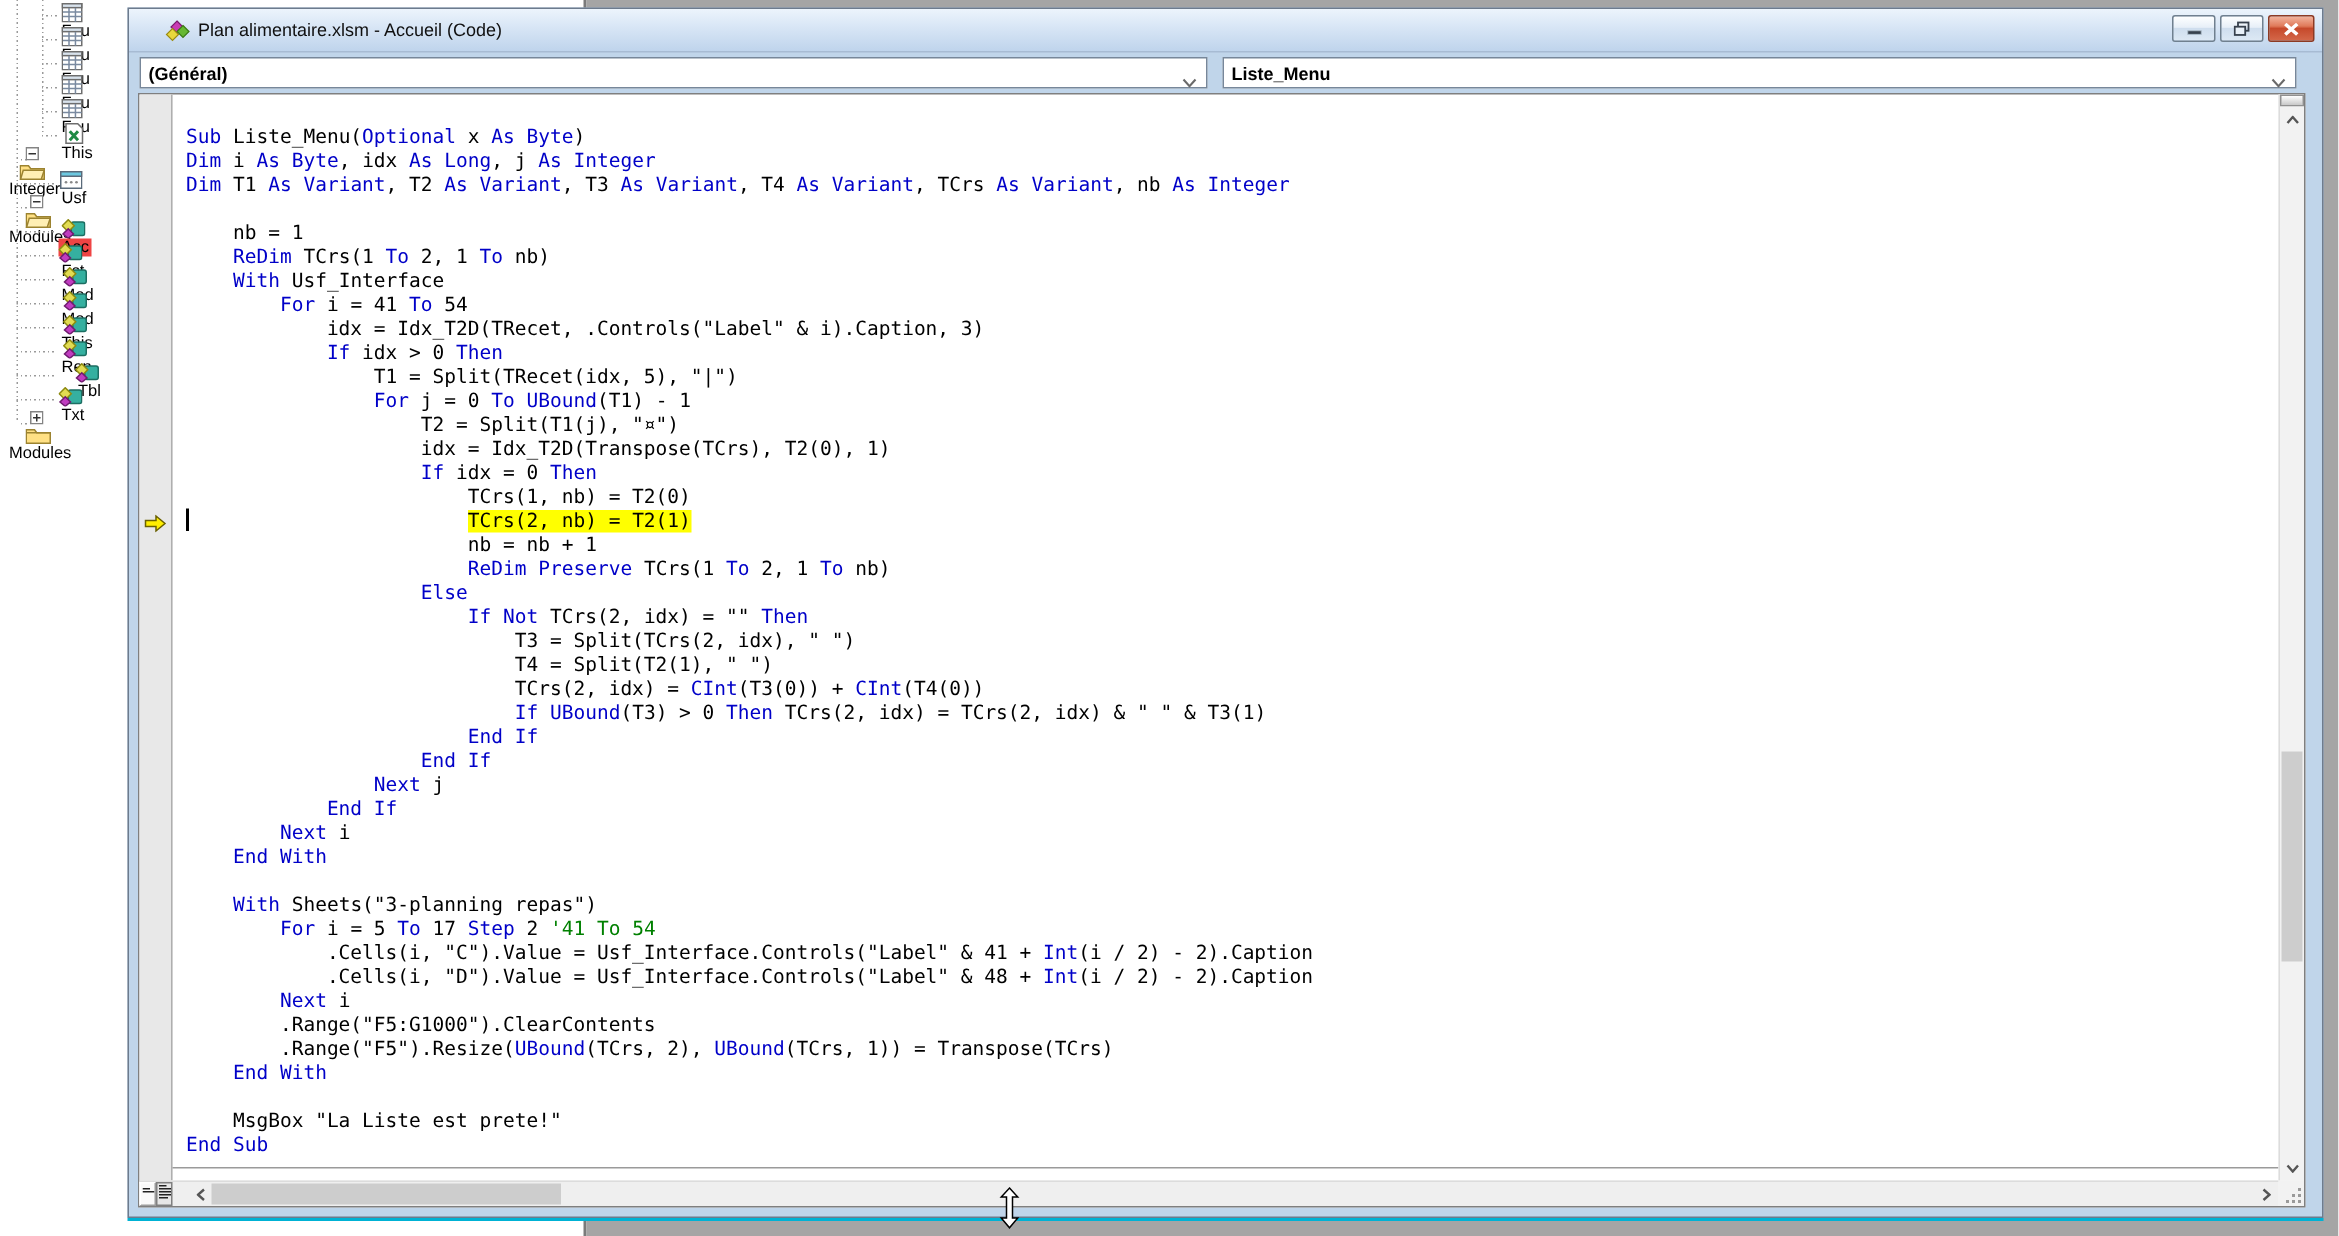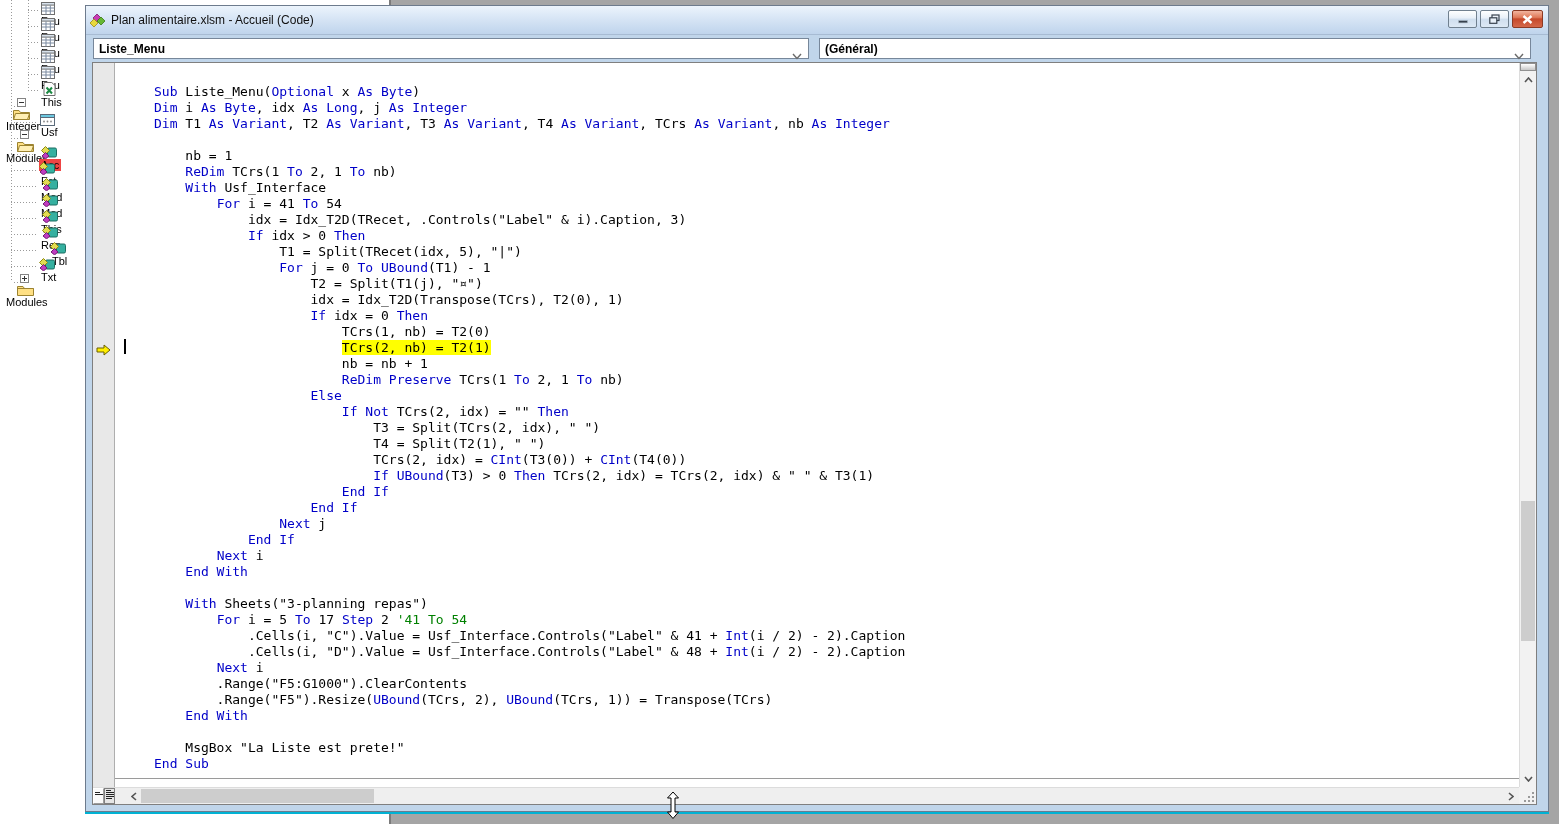--- a/index.html
+++ b/index.html
@@ -15,21 +15,21 @@
   .tree-row .lbl.sel{background:#ef4444;}
   .tree-row .ticon{margin-right:3px;display:inline-flex;}
   .tree-row .exp{margin-right:4px;display:inline-flex;}
   .dots-v{position:absolute;width:1px;background:repeating-linear-gradient(180deg,#9a9a9a 0 1px,transparent 1px 3px);}
   .dots-h{position:absolute;height:1px;background:repeating-linear-gradient(90deg,#9a9a9a 0 1px,transparent 1px 3px);}
   
   .code-window{position:absolute;left:85px;top:5px;width:1464px;height:807px;background:#c0d5ea;
                border:1px solid #6d7b8d;box-sizing:border-box;}
   .window-glow{position:absolute;left:85px;top:812px;width:1464px;height:2px;background:#00b2d4;}
   .titlebar{height:28px;background:linear-gradient(180deg,#ecf4fc,#d7e5f5 45%,#bfd4ec);
-            border-bottom:1px solid #a7bbd3;display:flex;align-items:center;padding:0 1px;position:relative;}
+            border-bottom:1px solid #a7bbd3;display:flex;align-items:center;padding:0 22px;position:relative;}
   .title-icon{margin:0 5px 0 2px;display:inline-flex;}
   .title-text{font-size:12px;color:#101010;}
   .win-buttons{position:absolute;right:5px;top:4px;display:flex;gap:3px;}
   .win-btn{width:29px;height:18px;border:1px solid #70808f;border-radius:2px;display:flex;align-items:center;
            justify-content:center;box-sizing:border-box;
            background:linear-gradient(180deg,#feffff,#e7eff8 45%,#cfdeee 50%,#dde9f5);}
   .win-btn.close{width:31px;border-color:#8c3a24;
            background:linear-gradient(180deg,#f2b49e,#e07a5a 40%,#c6492b 50%,#d4684a);}
   
   .combo-row{display:flex;padding:3px 17px 4px 7px;gap:10px;}
@@ -38,21 +38,21 @@
   .combo-left{width:712px;}
   .combo-right{flex:1;}
   .combo .value{font-size:12px;font-weight:bold;color:#000;padding-left:5px;}
   .combo .chev{position:absolute;right:6px;top:7px;}
   
   .code-pane{position:absolute;left:6px;right:11px;top:56px;bottom:6px;background:#fff;
              border:1px solid #7f7f7f;box-sizing:border-box;}
   .margin-bar{position:absolute;left:0;top:0;bottom:17px;width:21px;background:#e8e8e8;border-right:1px solid #aeaeae;}
   .code-content{position:absolute;left:22px;top:0;right:17px;bottom:17px;overflow:hidden;
                 padding:21px 0 0 9px;font-family:"DejaVu Sans Mono","Liberation Mono",monospace;
-                font-size:13px;line-height:16px;white-space:pre;margin-left:30px;}
+                font-size:13px;line-height:16px;white-space:pre;}
   .code-line{height:16px;}
   .seg-k{color:var(--kw);}
   .seg-n{color:var(--tx);}
   .seg-c{color:var(--cm);}
   .seg-h{color:var(--tx);background:var(--hl);}
   .proc-sep{position:absolute;left:22px;right:17px;height:1px;background:#9a9a9a;}
   .caret{position:absolute;width:2px;height:15px;background:#000;}
   .exec-arrow{position:absolute;}
   
   .vscroll{position:absolute;right:0;top:0;bottom:17px;width:17px;background:#f2f2f2;border-left:1px solid #dcdcdc;box-sizing:border-box;}
@@ -324,30 +324,30 @@
         </div>
         <div class="win-btn close">
           <svg width="11" height="9">
             <path d="M1.5 1 L9.5 8 M9.5 1 L1.5 8" stroke="#ffffff" stroke-width="2.4"></path>
           </svg>
         </div>
       </div>
     </div>
 
     <div class="combo-row">
-      <div class="combo combo-right">
-        <span class="value">Liste_Menu</span>
+      <div class="combo combo-left">
+        <span class="value">(Général)</span>
         <span class="chev">
           <svg width="10" height="7">
               <path d="M1 1 L5 5.5 L9 1" fill="none" stroke="#6a6a6a" stroke-width="1.4"></path>
             </svg>
         </span>
       </div>
-      <div class="combo combo-left">
-        <span class="value">(Général)</span>
+      <div class="combo combo-right">
+        <span class="value">Liste_Menu</span>
         <span class="chev">
           <svg width="10" height="7">
               <path d="M1 1 L5 5.5 L9 1" fill="none" stroke="#6a6a6a" stroke-width="1.4"></path>
             </svg>
         </span>
       </div>
     </div>
 
     <div class="code-pane">
       <div class="margin-bar"></div>

